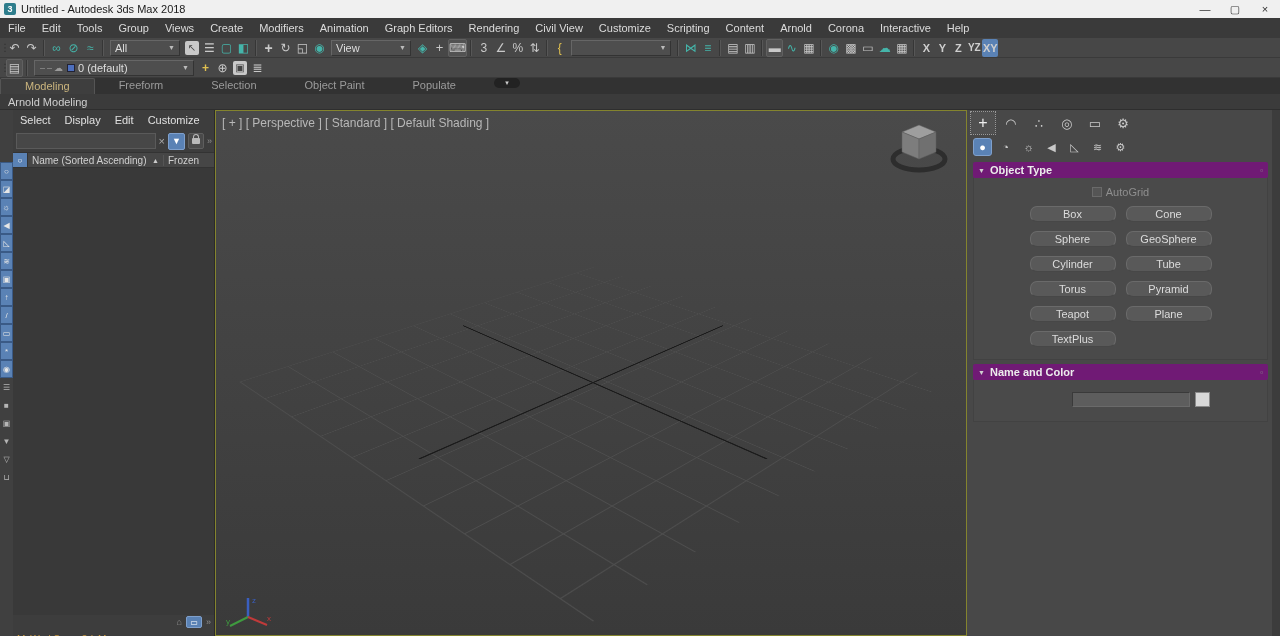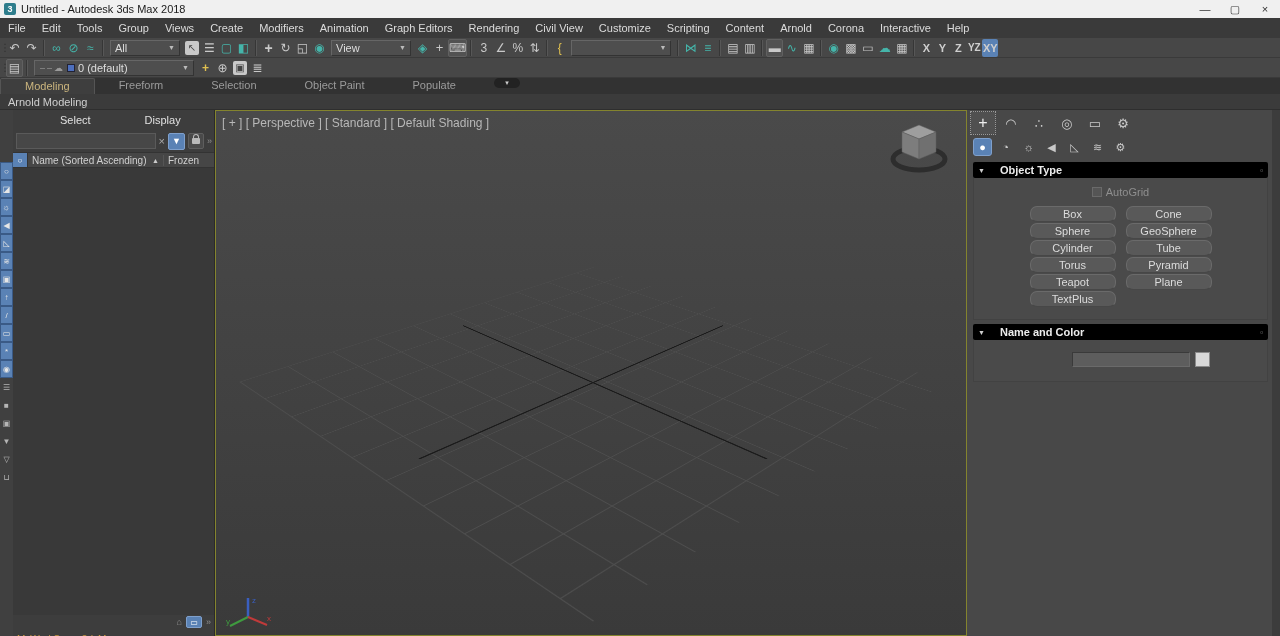--- a/index.html
+++ b/index.html
@@ -58,21 +58,21 @@
   .main { display:flex; height:526px; position:relative; }
 
   .leftstrip { width:13px; background:#404040; padding-top:52px; display:flex; flex-direction:column; }
   .stile { width:13px; height:18px; display:flex; align-items:center; justify-content:center; font-size:8px;
            color:#e6e6e6; }
   .stile.on { background:#5a82b5; border:1px solid #3a5a86; }
   .stile.off { color:#b5b5b5; }
 
   .explorer { width:202px; background:#3d3d3d; display:flex; flex-direction:column; border-right:1px solid #2a2a2a; position:relative; }
   .exp-menus { height:20px; display:flex; align-items:center; font-size:11px; color:#e0e0e0; }
-  .exp-menus span { padding:0 7px;margin-left:40px; }
+  .exp-menus span { padding:0 7px; }
   .exp-search { height:22px; display:flex; align-items:center; padding:0 3px; gap:3px; }
   .exp-search input { flex:1; height:16px; background:#474747; border:1px solid #5a5a5a; color:#ddd; font-size:11px; min-width:0; }
   .xicon { color:#aaa; font-size:11px; }
   .ftile { width:17px; height:17px; background:#5a82b5; border:1px solid #7fa0cc; border-radius:2px; color:#fff;
            display:flex; align-items:center; justify-content:center; font-size:9px; }
   .ltile { width:16px; height:16px; background:#4a4a4a; border:1px solid #5e5e5e; border-radius:2px; display:flex; align-items:center; justify-content:center; }
   .lock { width:8px; height:6px; background:#b9b9b9; position:relative; border-radius:1px; }
   .lock::before { content:""; position:absolute; left:1px; top:-4px; width:4px; height:4px; border:1.5px solid #b9b9b9;
                   border-bottom:none; border-radius:3px 3px 0 0; }
   .chev { color:#8f8f8f; font-size:9px; letter-spacing:-1px; }
@@ -110,29 +110,29 @@
   .cp-gutter { position:absolute; right:0; top:0; bottom:0; width:8px; background:#3c3c3c; }
   .cp-tabs { height:26px; display:flex; align-items:center; padding-left:4px; gap:4px; }
   .cptab { width:24px; height:22px; display:flex; align-items:center; justify-content:center; font-size:13px; color:#c9c9c9; }
   .cptab.active { background:#505050; outline:1px dotted #999; font-size:16px; color:#eee; }
   .cp-cats { height:22px; display:flex; align-items:center; padding-left:6px; gap:4px; }
   .cattile { width:19px; height:18px; display:flex; align-items:center; justify-content:center; font-size:11px; color:#c9c9c9; }
   .cattile.active { background:#5a82b5; border:1px solid #7fa0cc; border-radius:3px; color:#fff; }
   .cp-dd { margin:4px 12px 2px 6px; height:17px; background:#424242; border:1px solid; border-color:#303030 #5a5a5a #5a5a5a #303030;
            display:flex; align-items:center; padding:0 5px; font-size:11px; color:#d6d6d6; }
   .rollout { margin:4px 12px 0 6px; }
-  .ro-head { height:16px; background:#000000; border-radius:2px; display:flex; align-items:center; padding:0 5px; gap:15px; }
+  .ro-head { height:16px; background:#701a75; border-radius:2px; display:flex; align-items:center; padding:0 5px; gap:5px; }
   .ro-arrow { font-size:7px; color:#cfcfcf; }
   .ro-title { font-size:11px; font-weight:bold; color:#ececec; }
   .ro-pin { margin-left:auto; font-size:8px; color:#8f8f8f; }
   .ro-body { background:#4a4a4a; border:1px solid #424242; border-top:none; padding:8px 0 12px; }
   .agrow { display:flex; align-items:center; justify-content:center; gap:4px; margin-bottom:8px; }
   .agbox { width:10px; height:10px; background:#555; border:1px solid #6a6a6a; }
   .aglbl { font-size:11px; color:#8f8f8f; }
-  .otgrid { display:grid; grid-template-columns:86px 86px; gap:1px 10px; justify-content:center; }
+  .otgrid { display:grid; grid-template-columns:86px 86px; gap:9px 10px; justify-content:center; }
   .otbtn { height:16px; background:#595959; border:1px solid #6a6a6a; border-bottom-color:#474747; border-radius:7px;
            color:#dcdcdc; font-size:11px; font-family:"Liberation Sans", sans-serif; }
   .ncrow { display:flex; align-items:center; justify-content:center; gap:5px; padding:4px 0 2px; margin-left:40px; }
   .ncinput { width:118px; height:15px; background:#5d5d5d; border:1px solid; border-color:#3a3a3a #6a6a6a #6a6a6a #3a3a3a; color:#eee; font-size:11px; }
   .ncswatch { width:15px; height:15px; background:#d8d8d8; border:1px solid #8a8a8a; }
 </style>
 </head>
 <body>
 
 <div class="titlebar">

